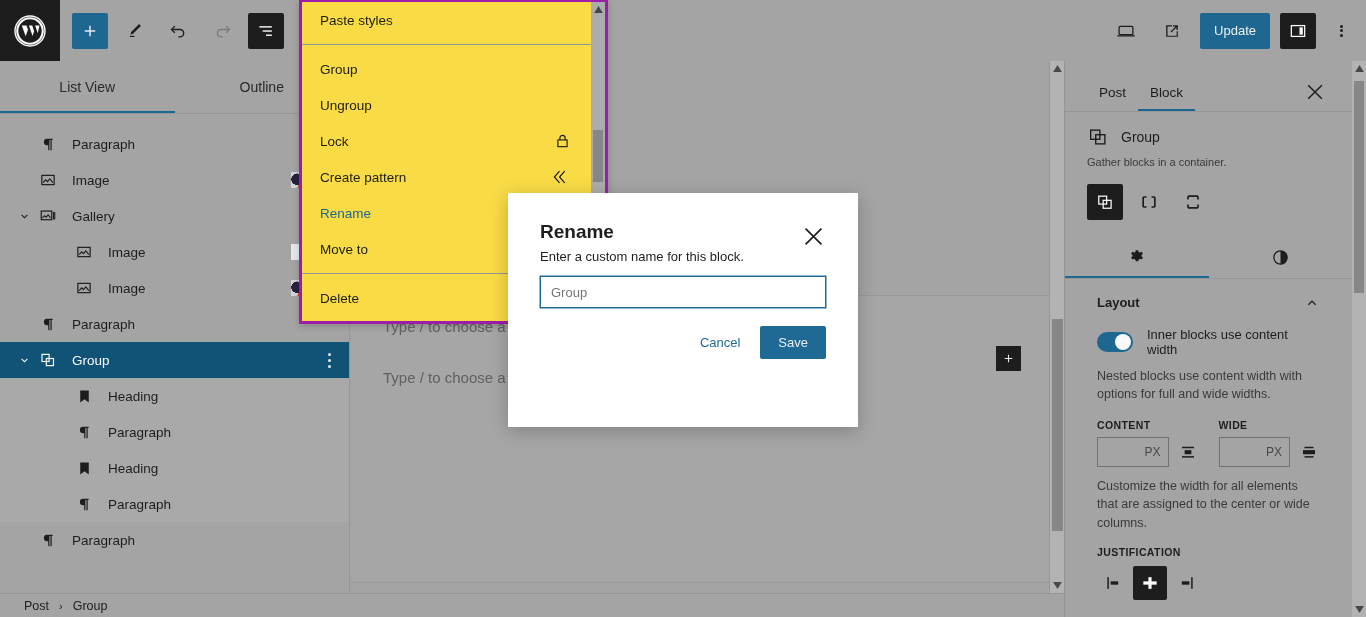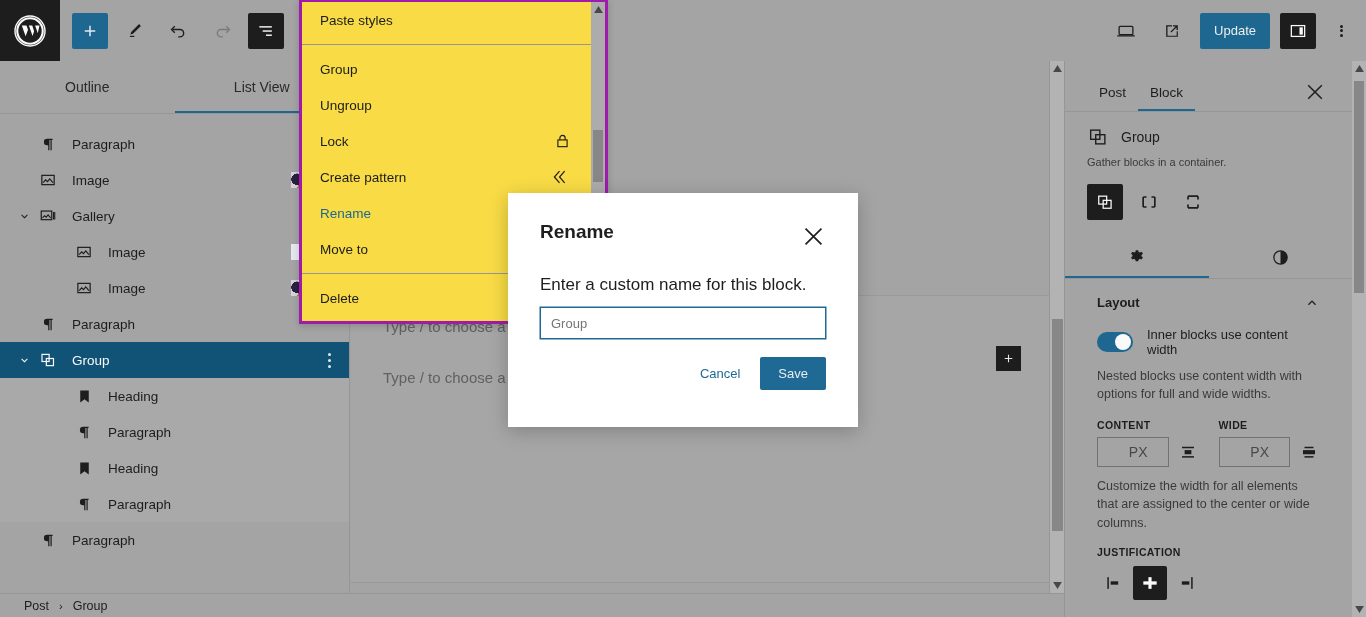--- a/index.html
+++ b/index.html
@@ -205,22 +205,22 @@
   .field-label {
     font-size: 10.5px; font-weight: bold; letter-spacing: .4px;
     text-transform: uppercase; color: #1e1e1e;
   }
   .field-input-row { display: flex; align-items: center; gap: 8px; margin-top: 6px; }
   .num-input {
     flex: 1; height: 30px; border: 1px solid #757575; background: transparent;
     position: relative; cursor: text;
   }
   .num-unit {
-    position: absolute; right: 20px; top: 50%; transform: translateY(-50%);
-    font-size: 14px; color: #4a4a4a; text-transform: uppercase;
+    position: absolute; right: 7px; top: 50%; transform: translateY(-50%);
+    font-size: 12px; color: #4a4a4a; text-transform: uppercase;
   }
   .align-icon-btn { width: 22px; height: 22px; display:flex; align-items:center; justify-content:center; cursor: pointer; }
   #justification { margin-top: 14px; }
   #just-btns { display: flex; gap: 2px; margin-top: 8px; }
   .just-btn {
     width: 34px; height: 34px; display: flex; align-items: center; justify-content: center;
     cursor: pointer; border-radius: 2px;
   }
   .just-btn.active { background: #1e1e1e; }
   
@@ -256,21 +256,21 @@
     background: rgba(0,0,0,0.02); z-index: 60;
   }
   #modal {
     position: absolute; left: 508px; top: 193px; width: 350px; height: 234px;
     background: #fff; box-shadow: 0 4px 18px rgba(0,0,0,.22);
     z-index: 61; padding: 28px 32px 0 32px;
   }
   #modal-head { display: flex; align-items: flex-start; justify-content: space-between; }
   #modal-title { font-size: 19px; font-weight: bold; color: #1e1e1e; }
   #modal-close { width: 26px; height: 26px; display:flex; align-items:center; justify-content:center; cursor:pointer; margin-top: 2px; }
-  #modal-desc { font-size: 17px; color: #1e1e1e; margin-top: 26px; }
+  #modal-desc { font-size: 13px; color: #1e1e1e; }
   #rename-input {
     width: 100%; height: 32px; margin-top: 12px;
     border: 1px solid #1e6a94; box-shadow: 0 0 0 0.5px #1e6a94;
     padding: 0 10px; font-size: 13px; font-family: "Liberation Sans", sans-serif;
     background: #fff; color: #1e1e1e; outline: none;
   }
   #rename-input::placeholder { color: #757575; }
   #modal-actions { display: flex; justify-content: flex-end; align-items: center; gap: 14px; margin-top: 18px; }
   #cancel-btn {
     background: none; border: none; color: #1e6a94; font-size: 13px; cursor: pointer;
@@ -356,22 +356,22 @@
             <div class="kdot"></div>
             <div class="kdot"></div>
             <div class="kdot"></div>
           </div>
       </div>
     </div>
   </div>
 
   <div id="left-panel">
     <div id="lv-tabs">
+      <button class="lv-tab active">List View</button>
       <button class="lv-tab">Outline</button>
-      <button class="lv-tab active">List View</button>
     </div>
     <div id="lv-tabs-rule"></div>
     <div id="lv-list">
         <div class="lv-row" style="padding-left: 12px;">
           <span class="lv-chevron"></span>
           <span class="lv-icon">
             <svg width="17" height="17" viewBox="0 0 24 24">
               <path d="M16.5 4H10a4.5 4.5 0 0 0 0 9h1.6v7h1.7V5.7h1.5V20h1.7V5.7h1.3V4z" fill="#1e1e1e"></path>
             </svg>
           </span>

